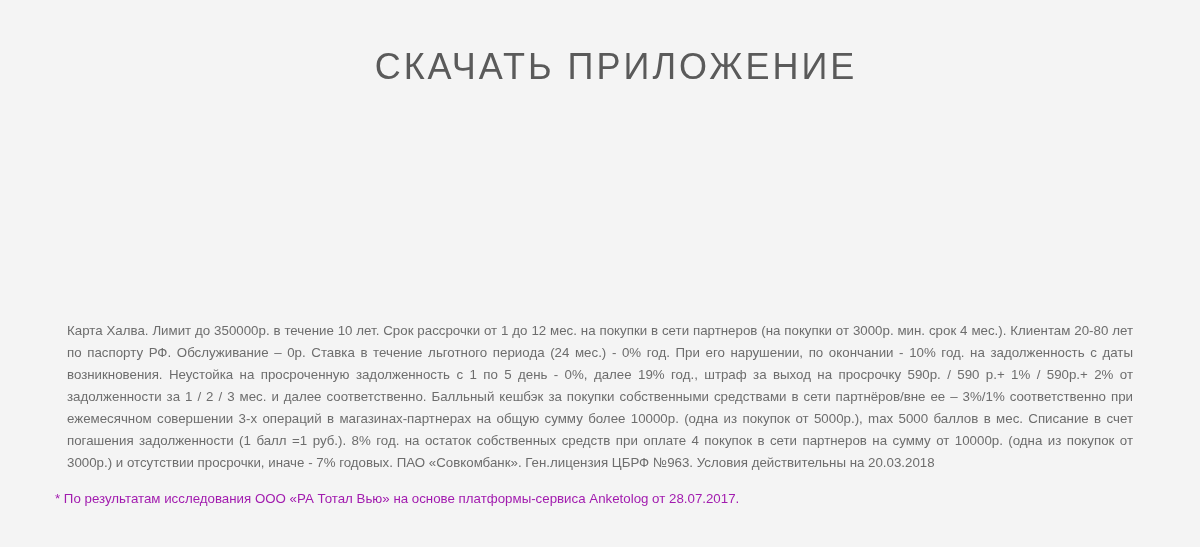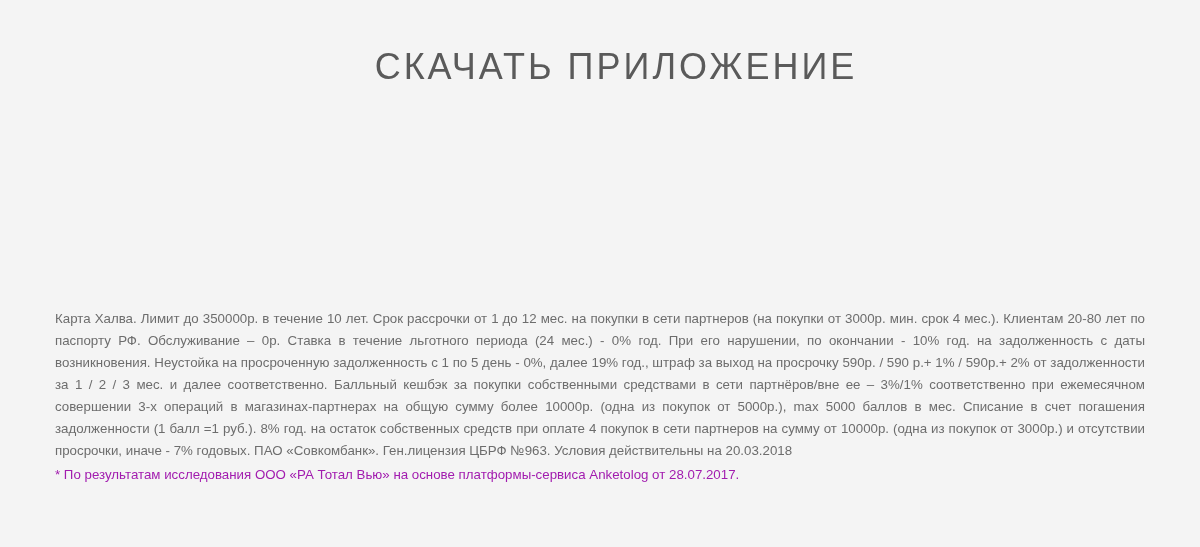--- a/index.html
+++ b/index.html
@@ -36,21 +36,21 @@
     left: 55px;
     top: 308px;
     width: 1090px;
   }
   .legal-text {
     font-size: 13.3px;
     line-height: 22px;
     color: #6d6d6d;
     text-align: justify;
     text-justify: inter-word;
-    margin: 0;
+    margin: 12px;
     font-family: "Liberation Sans", sans-serif;
   }
   .legal-note {
     font-size: 13.3px;
     line-height: 22px;
     color: #a21caf;
     text-align: left;
     margin: 0;
     padding-top: 2px;
     font-family: "Liberation Sans", sans-serif;

